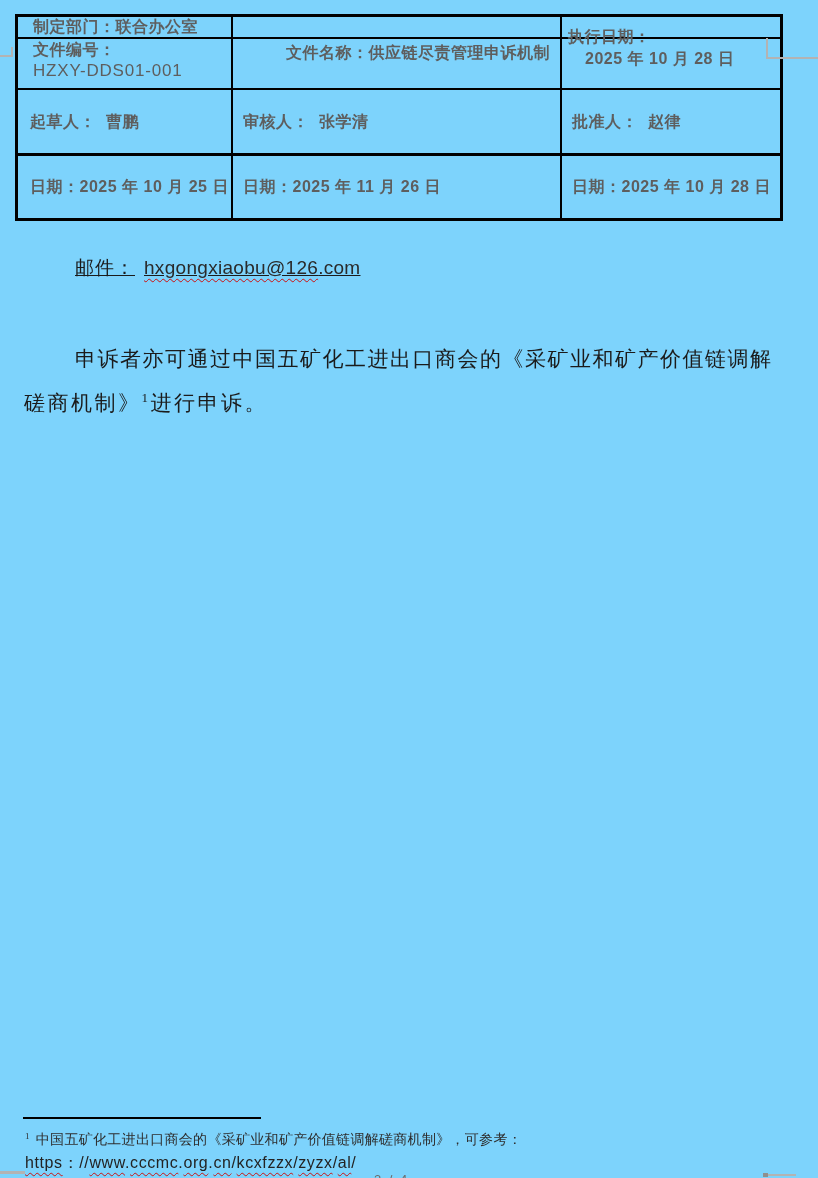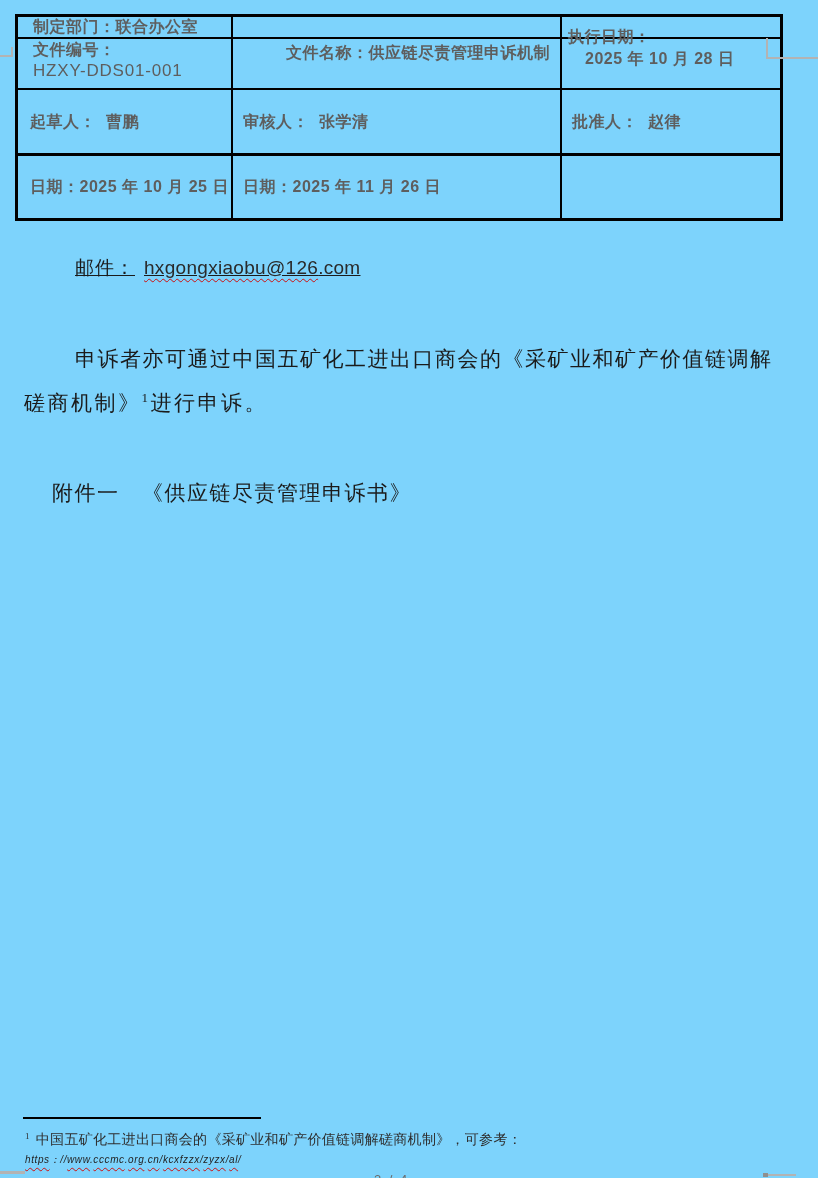--- a/index.html
+++ b/index.html
@@ -62,21 +62,21 @@
   .fn-rule { position: absolute; background: #000; }
   .fn-text {
     position: absolute;
     font-family: Liberation Serif, serif;
     font-size: 14px;
     color: #2e2e2e;
     letter-spacing: 0.3px;
     white-space: nowrap;
   }
   .fn-marker { font-size: 9px; position: relative; top: -5px; margin-right: 6px; }
-  .fn-url { font-family: "Liberation Sans", sans-serif; font-size: 10px; color: #232323; letter-spacing: 0.6px; font-style: italic; }
+  .fn-url { font-family: "Liberation Sans", sans-serif; font-size: 16px; color: #232323; letter-spacing: 0.6px; }
 
   
   .mark { position: absolute; background: #b3b3b3; }
   .mark-dark { position: absolute; background: #8f8f8f; }
 
   .page-num {
     position: absolute;
     font-family: "Liberation Sans", sans-serif;
     font-size: 13px;
     color: #6b6b6b;
@@ -125,43 +125,43 @@
   <div class="abs tcell" style="left:572px;top:112px;">
     <span>批准人：</span><span class="name-gap">赵律</span>
   </div>
 
   <div class="abs tcell" style="left:30px;top:177px;">
     <span>日期：2025 年 10 月 25 日</span>
   </div>
   <div class="abs tcell" style="left:243px;top:177px;">
     <span>日期：2025 年 11 月 26 日</span>
   </div>
+  <div class="abs tcell" style="left:572px;top:177px;">
+    <span>日期：2025 年 10 月 28 日</span>
+  </div>
 
   <div class="mark" style="left:0;top:55px;width:12px;height:2px;"></div>
   <div class="mark" style="left:11px;top:47px;width:2px;height:10px;"></div>
   <div class="mark" style="left:766px;top:38px;width:2px;height:20px;"></div>
   <div class="mark" style="left:766px;top:57px;width:52px;height:2px;"></div>
   <div class="mark" style="left:0;top:1171px;width:25px;height:3px;"></div>
   <div class="mark-dark" style="left:763px;top:1173px;width:5px;height:4px;"></div>
   <div class="mark" style="left:768px;top:1174px;width:28px;height:2px;"></div>
 
   <div class="body-text email-line abs" style="left:75px;top:255px;text-decoration:underline;">
     <span>邮件：</span><span class="email-addr sq">hxgongxiaobu@126</span><span class="email-addr" style="margin-left:0;">.com</span>
   </div>
 
   <div class="body-text para abs" style="left:75px;top:345px;letter-spacing:1.5px;">
     <span>申诉者亦可通过中国五矿化工进出口商会的《采矿业和矿产价值链调解</span>
   </div>
   <div class="body-text para abs" style="left:24px;top:389px;letter-spacing:2.5px;">
     <span>磋商机制》</span><span class="fnref">1</span><span>进行申诉。</span>
   </div>
 
-  <div class="body-text para abs" style="left:52px;top:479px;letter-spacing:1.5px;">
-    <span>附件一　《供应链尽责管理申诉书》</span>
-  </div>
 
   <div class="fn-rule" style="left:23px;top:1117px;width:238px;height:2px;"></div>
   <div class="fn-text" style="left:25px;top:1131px;">
     <span class="fn-marker">1</span><span>中国五矿化工进出口商会的《采矿业和矿产价值链调解磋商机制》，可参考：</span>
   </div>
   <div class="fn-text fn-url" style="left:25px;top:1153px;"><span class="sq">https</span><span>：//</span><span class="sq">www</span><span>.</span><span class="sq">cccmc</span><span>.</span><span class="sq">org</span><span>.</span><span class="sq">cn</span><span>/</span><span class="sq">kcxfzzx</span><span>/</span><span class="sq">zyzx</span><span>/</span><span class="sq">al</span><span>/</span></div>
 
   <div class="page-num" style="left:374px;top:1172px;">3 / 4</div>
 
 </div>

